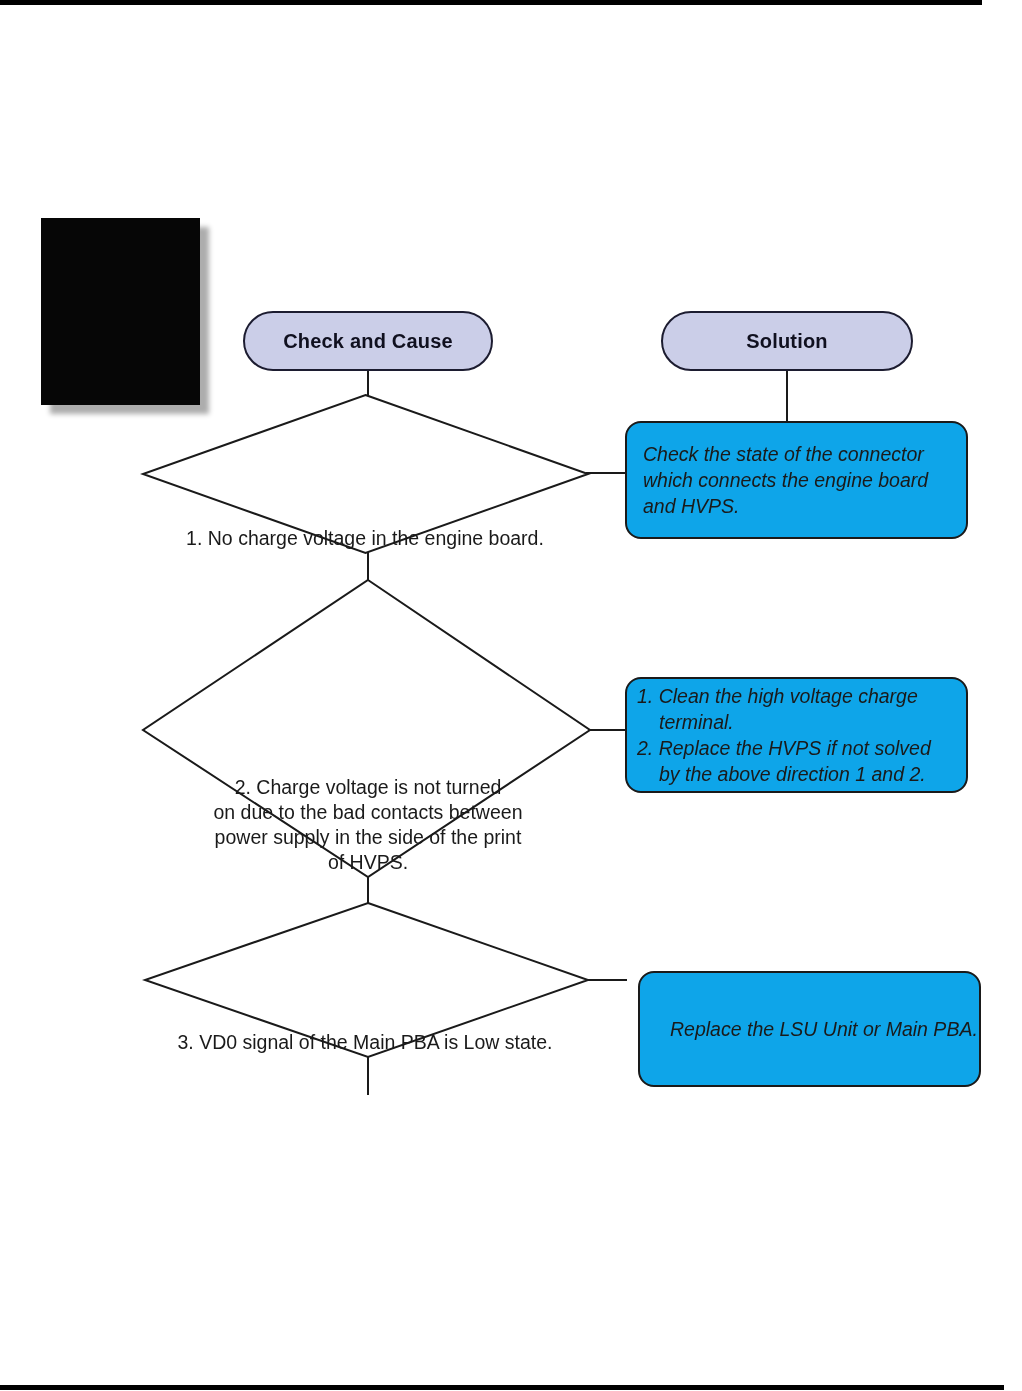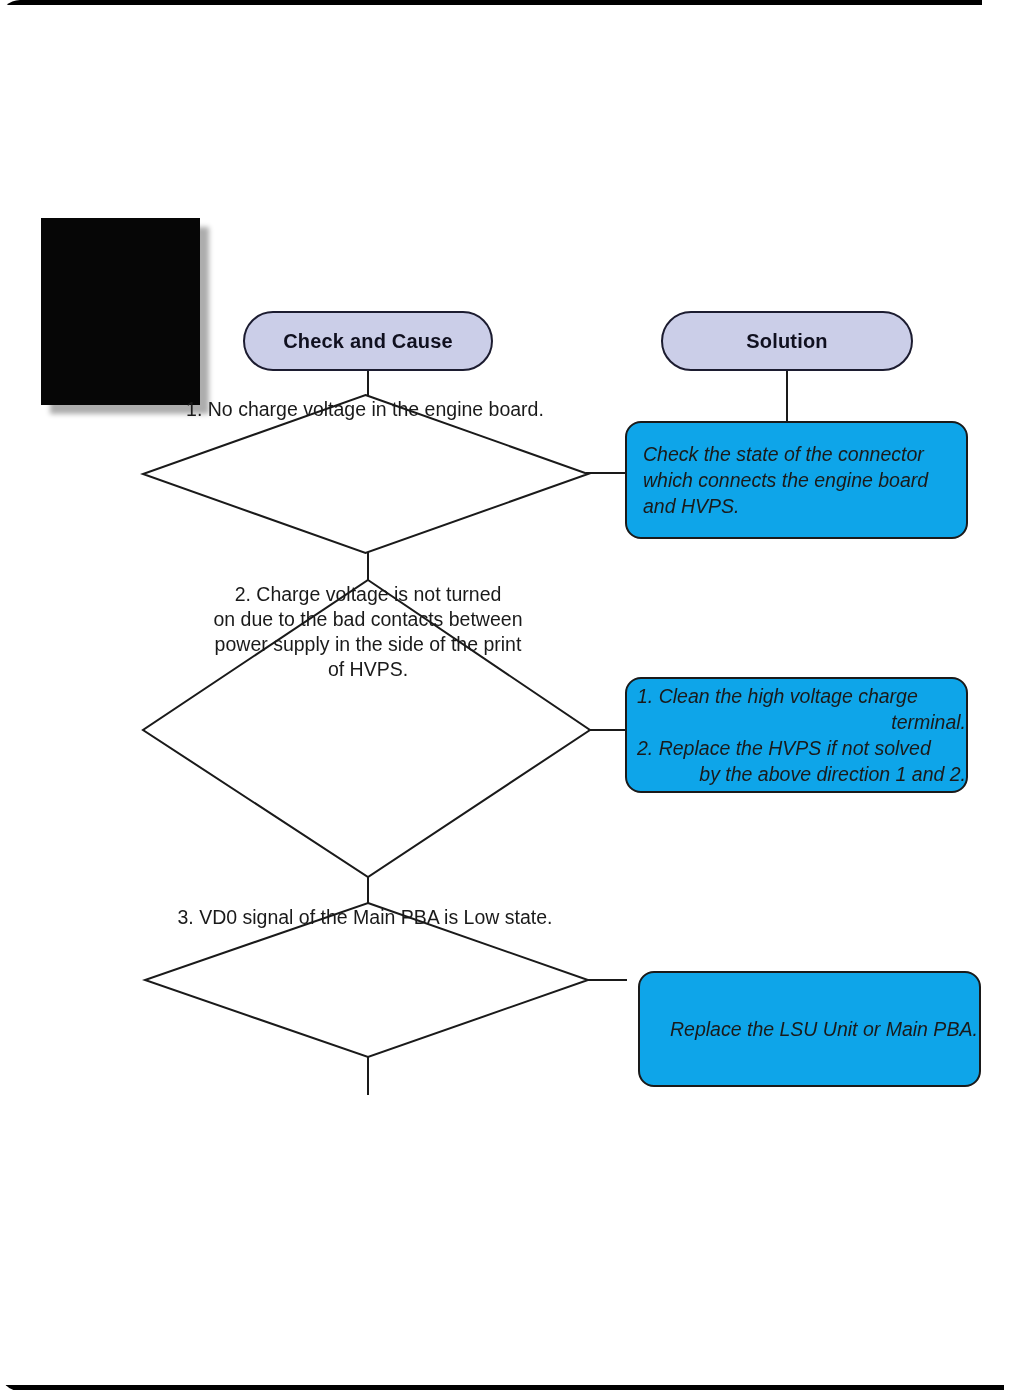--- a/index.html
+++ b/index.html
@@ -1,51 +1,51 @@
 <!DOCTYPE html>
 <html><head>
 <meta charset="utf-8">
 <style>
   * { margin:0; padding:0; box-sizing:border-box; }
   html,body { background:#ffffff; }
   body { font-family:"Liberation Sans", sans-serif; }
 
-  .page { position:relative; width:1022px; height:1391px; background:#ffffff; overflow:hidden; color:#1a1a1a;border-radius:20px; }
+  .page { position:relative; width:1022px; height:1391px; background:#ffffff; overflow:hidden; color:#1a1a1a; }
 
   .hbar { position:absolute; background:#000000; height:5px; }
   .bar-top { left:0; top:0; width:982px; }
   .bar-bottom { left:0; top:1385px; width:1004px; }
 
   .redacted { position:absolute; left:41px; top:218px; width:159px; height:187px;
               background:#060606; box-shadow:9px 9px 5px #adadad; }
 
   .conn { position:absolute; background:#1a1a1a; }
 
   .pill { position:absolute; background:#cbcee8; border:2px solid #1c1c30; border-radius:32px;
           display:flex; align-items:center; justify-content:center;
           font-weight:bold; font-size:20px; letter-spacing:0.2px; color:#10101f; }
   .pill-check    { left:243px; top:311px; width:250px; height:60px; }
   .pill-solution { left:661px; top:311px; width:252px; height:60px; }
   .pill-end      { left:240px; top:1093px; width:253px; height:61px; }
 
   .dsvg { position:absolute; }
 
-  .dlabel { position:absolute; display:flex; flex-direction:column; align-items:center; justify-content:flex-start;
+  .dlabel { position:absolute; display:flex; flex-direction:column; align-items:center; justify-content:flex-end;
             text-align:center; font-size:19.5px; line-height:25px; }
   .dlabel1 { left:165px; top:397px; width:400px; height:154px; }
   .dlabel2 { left:153px; top:582px; width:430px; height:293px; }
   .dlabel3 { left:165px; top:905px; width:400px; height:150px; }
 
   .sbox { position:absolute; background:#0ea5e9; border:2px solid #1a1a1a; border-radius:16px;
           display:flex; flex-direction:column; justify-content:center;
           font-size:19.5px; line-height:26px; text-align:left;font-style:italic; }
   .box1 { left:625px; top:421px; width:343px; height:118px; padding-left:16px; }
   .box2 { left:625px; top:677px; width:343px; height:116px; padding-left:10px; }
   .box3 { left:625px; top:971px; width:343px; height:116px; padding-left:30px;margin-left:13px; }
-  .indent { padding-left:22px;text-align:right; }
+  .indent { padding-left:22px; }
 </style>
 </head>
 <body>
 
 <div class="page">
 
   <div class="hbar bar-top"></div>
 
   <div class="redacted"></div>
 

